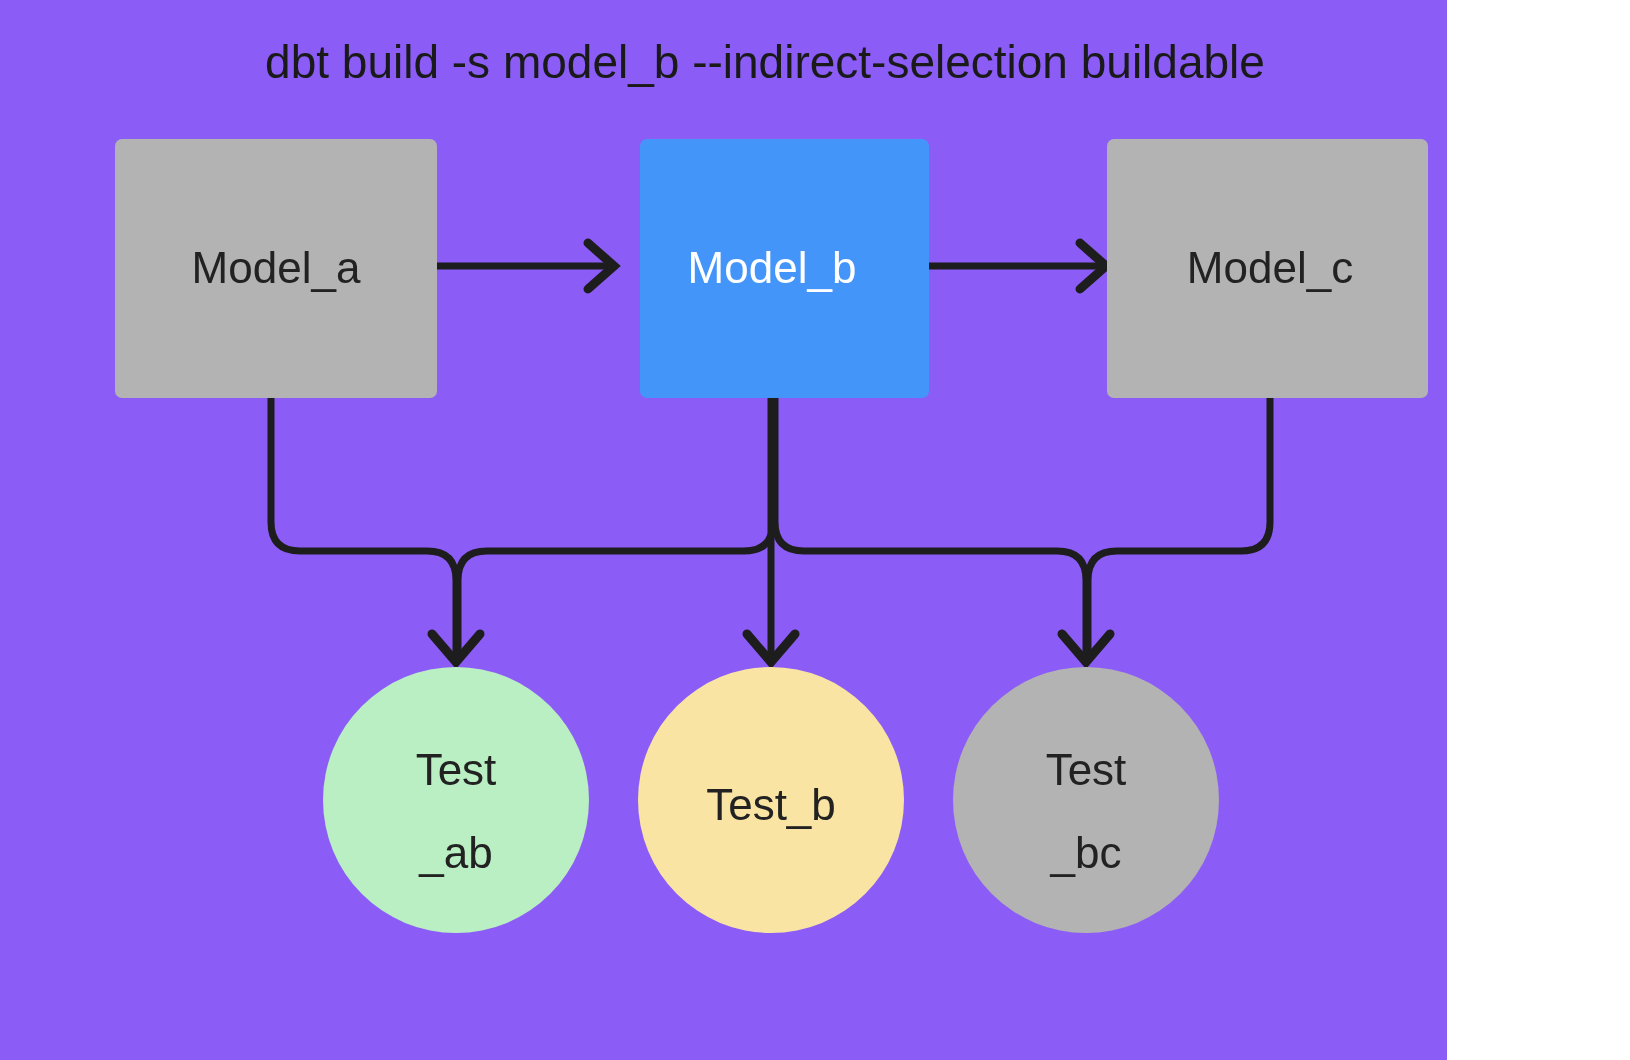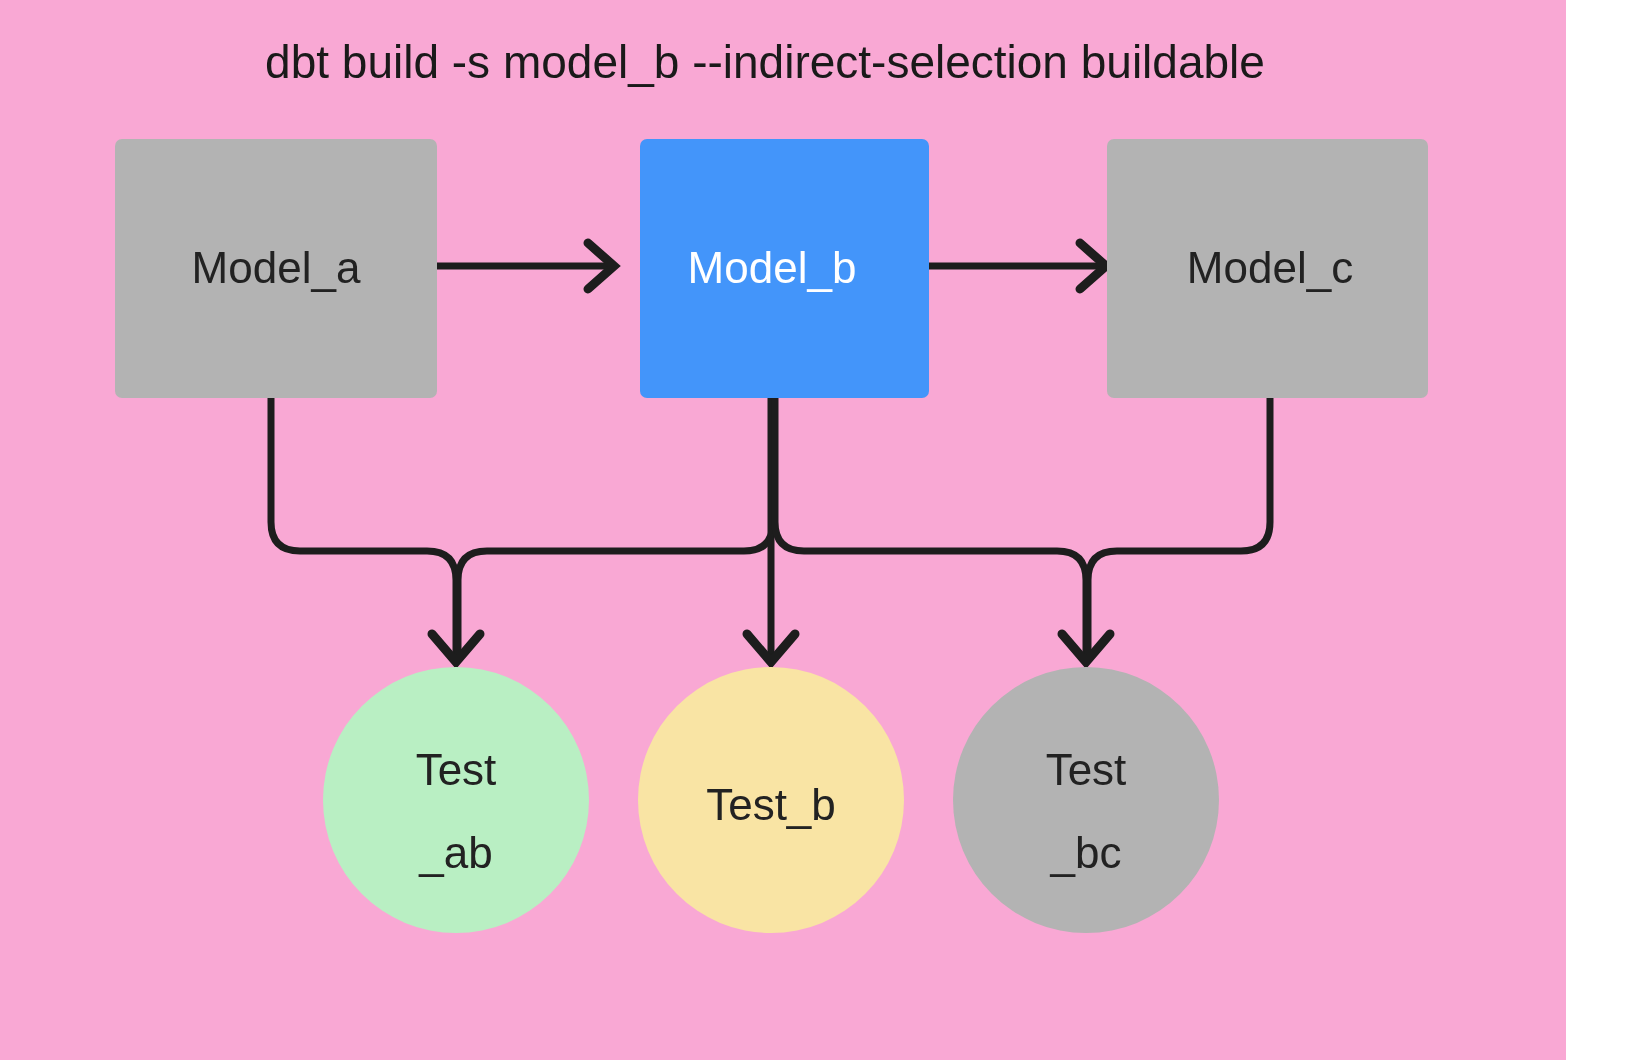--- a/index.html
+++ b/index.html
@@ -8,23 +8,23 @@
     background: #ffffff;
   }
   body {
     width: 1630px;
     height: 1060px;
     font-family: "Liberation Sans", sans-serif;
     overflow: hidden;
   }
   #diagram-root {
     position: relative;
-    width: 1566px;
+    width: 1447px;
     height: 1060px;
-    background: #f9a8d4;
+    background: #8b5cf6;
   }
   svg.canvas {
     position: absolute;
     left: 0;
     top: 0;
     width: 1630px;
     height: 1060px;
     display: block;
   }
   .title-text {

